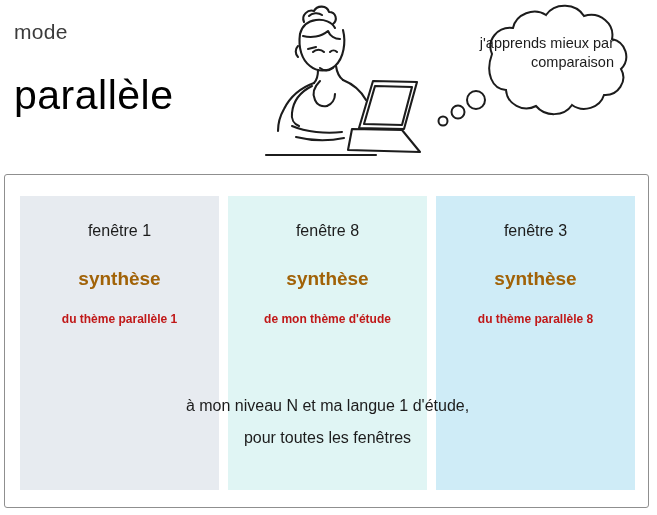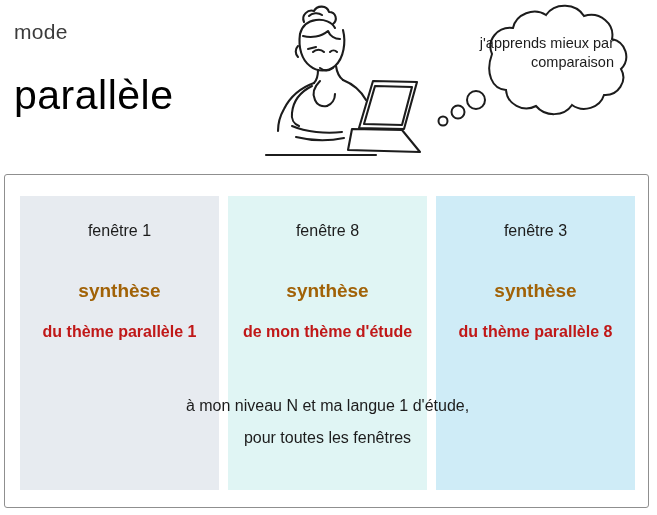--- a/index.html
+++ b/index.html
@@ -106,30 +106,30 @@
     padding-top: 26px;
     text-align: center;
   }
   .col-1 { background: #e7ebf0; }
   .col-2 { background: #e0f5f4; }
   .col-3 { background: #cfecf7; }
 
   .win-name {
     font-size: 16px;
     color: #1c1c1c;
-    margin-bottom: 40px;
+    margin-bottom: 28px;
   }
   .win-synth {
     font-size: 19px;
     font-weight: bold;
     color: #a16207;
     margin-bottom: 18px;
   }
   .win-desc {
-    font-size: 16px;
+    font-size: 12px;
     font-weight: bold;
     color: #c01818;
     line-height: 23px;
     padding: 0 10px;
   }
 
   
   #footer-note {
     position: absolute;
     left: 15px;

